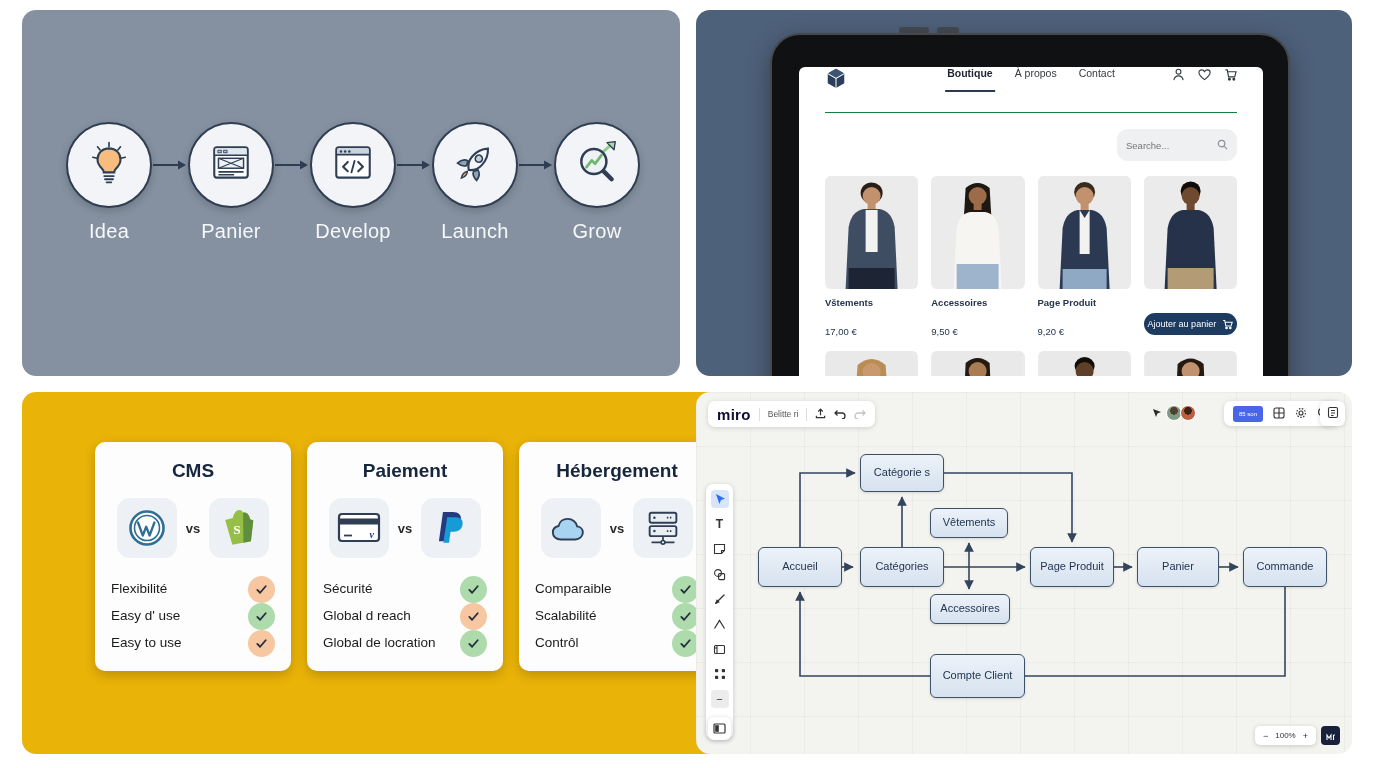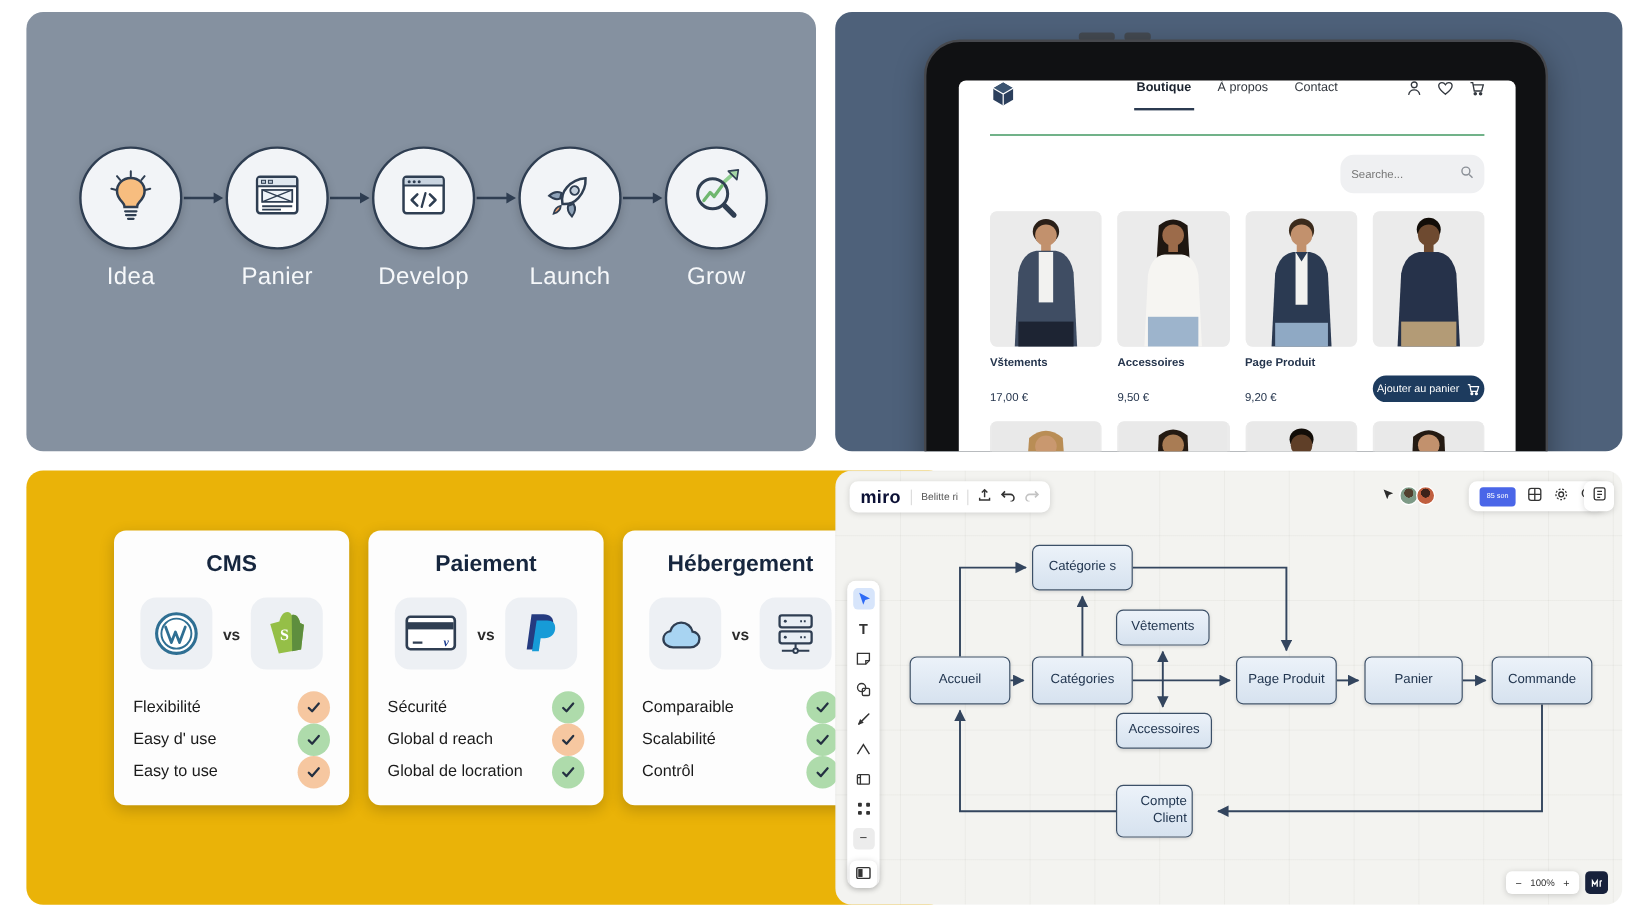--- a/index.html
+++ b/index.html
@@ -515,21 +515,21 @@
   </svg>
 
   <div class="node" style="left:164px;top:62px;width:84px;height:38px;">Catégorie s</div>
   <div class="node" style="left:234px;top:116px;width:78px;height:30px;">Vêtements</div>
   <div class="node" style="left:62px;top:155px;width:84px;height:40px;">Accueil</div>
   <div class="node" style="left:164px;top:155px;width:84px;height:40px;">Catégories</div>
   <div class="node" style="left:334px;top:155px;width:84px;height:40px;">Page Produit</div>
   <div class="node" style="left:441px;top:155px;width:82px;height:40px;">Panier</div>
   <div class="node" style="left:547px;top:155px;width:84px;height:40px;">Commande</div>
   <div class="node" style="left:234px;top:202px;width:80px;height:30px;">Accessoires</div>
-  <div class="node" style="left:234px;top:262px;width:64px;height:44px;text-align:right;">Compte Client</div>
+  <div class="node" style="left:234px;top:262px;width:95px;height:44px;text-align:right;">Compte Client</div>
 
   <div class="miro-tl">
     <span class="miro-logo">miro</span>
     <span class="tb-div"></span>
     <span class="miro-board">Belitte ri</span>
     <span class="tb-div"></span>
     <span><svg width="11" height="11" viewBox="0 0 12 12" fill="none" stroke="#333" stroke-width="1.3">
           <path d="M6 8V1.5M3.5 3.8L6 1.3l2.5 2.5"></path>
           <path d="M1.5 8.5v2h9v-2"></path>
         </svg></span>

